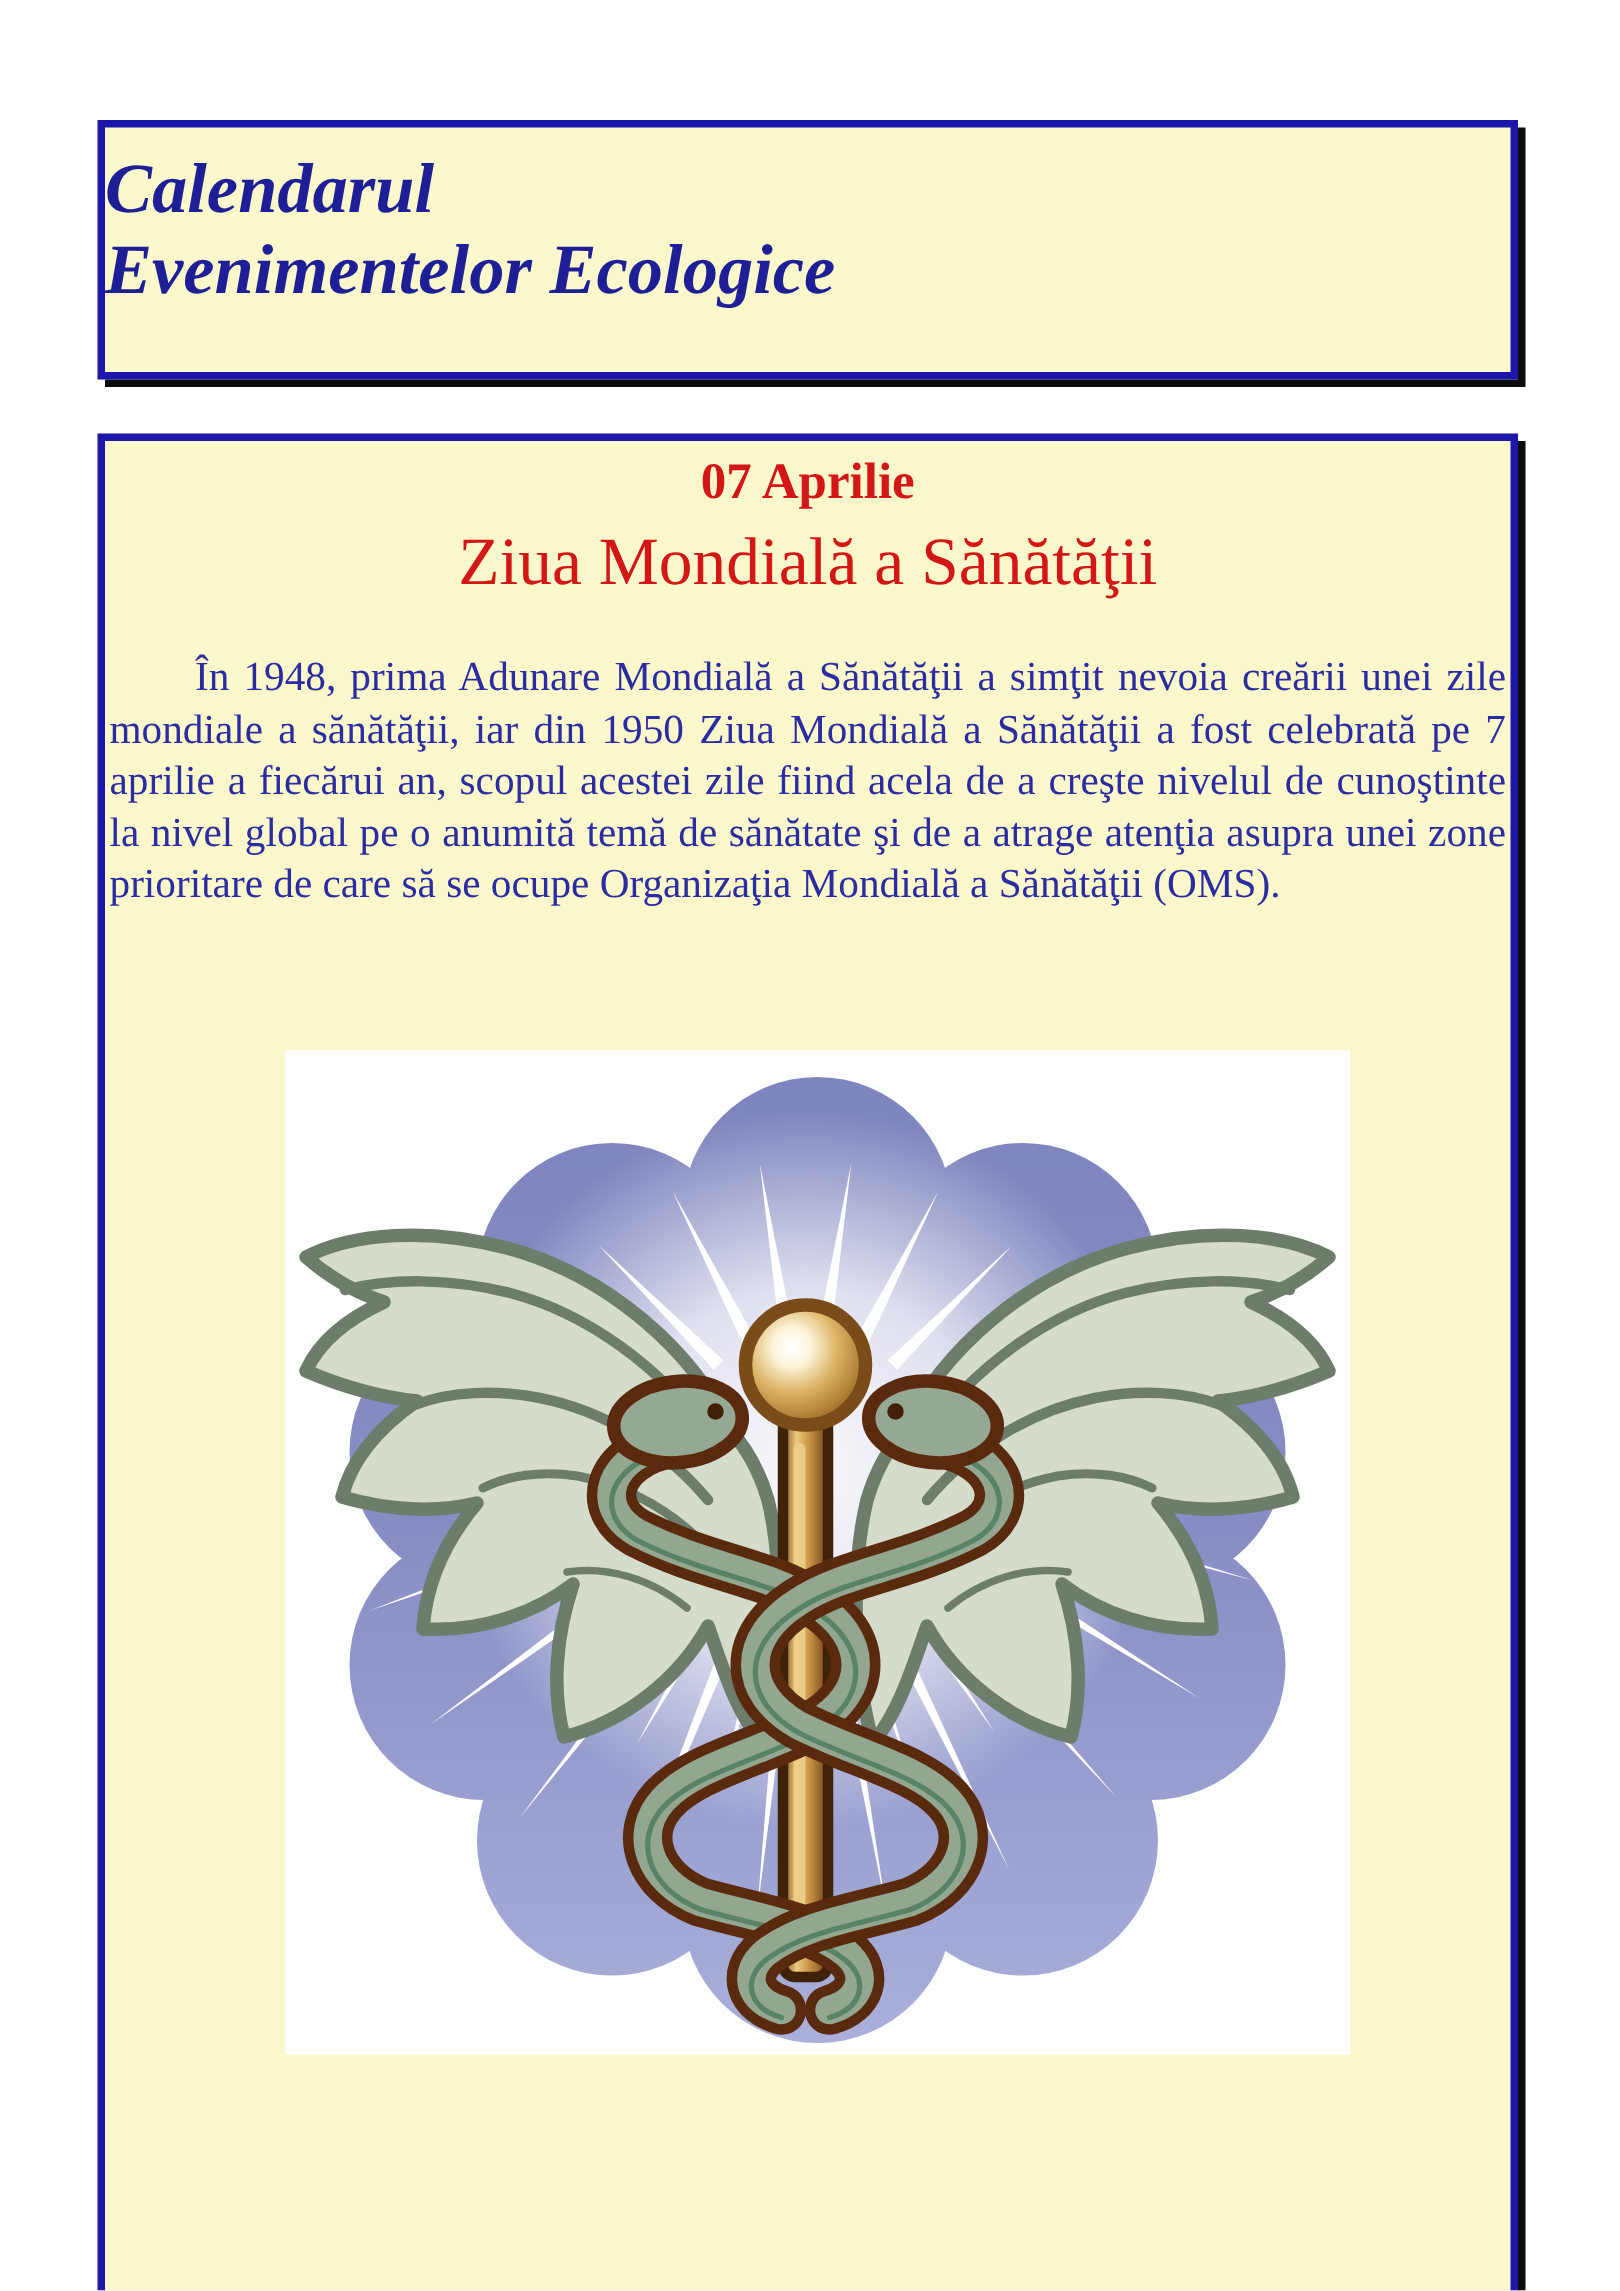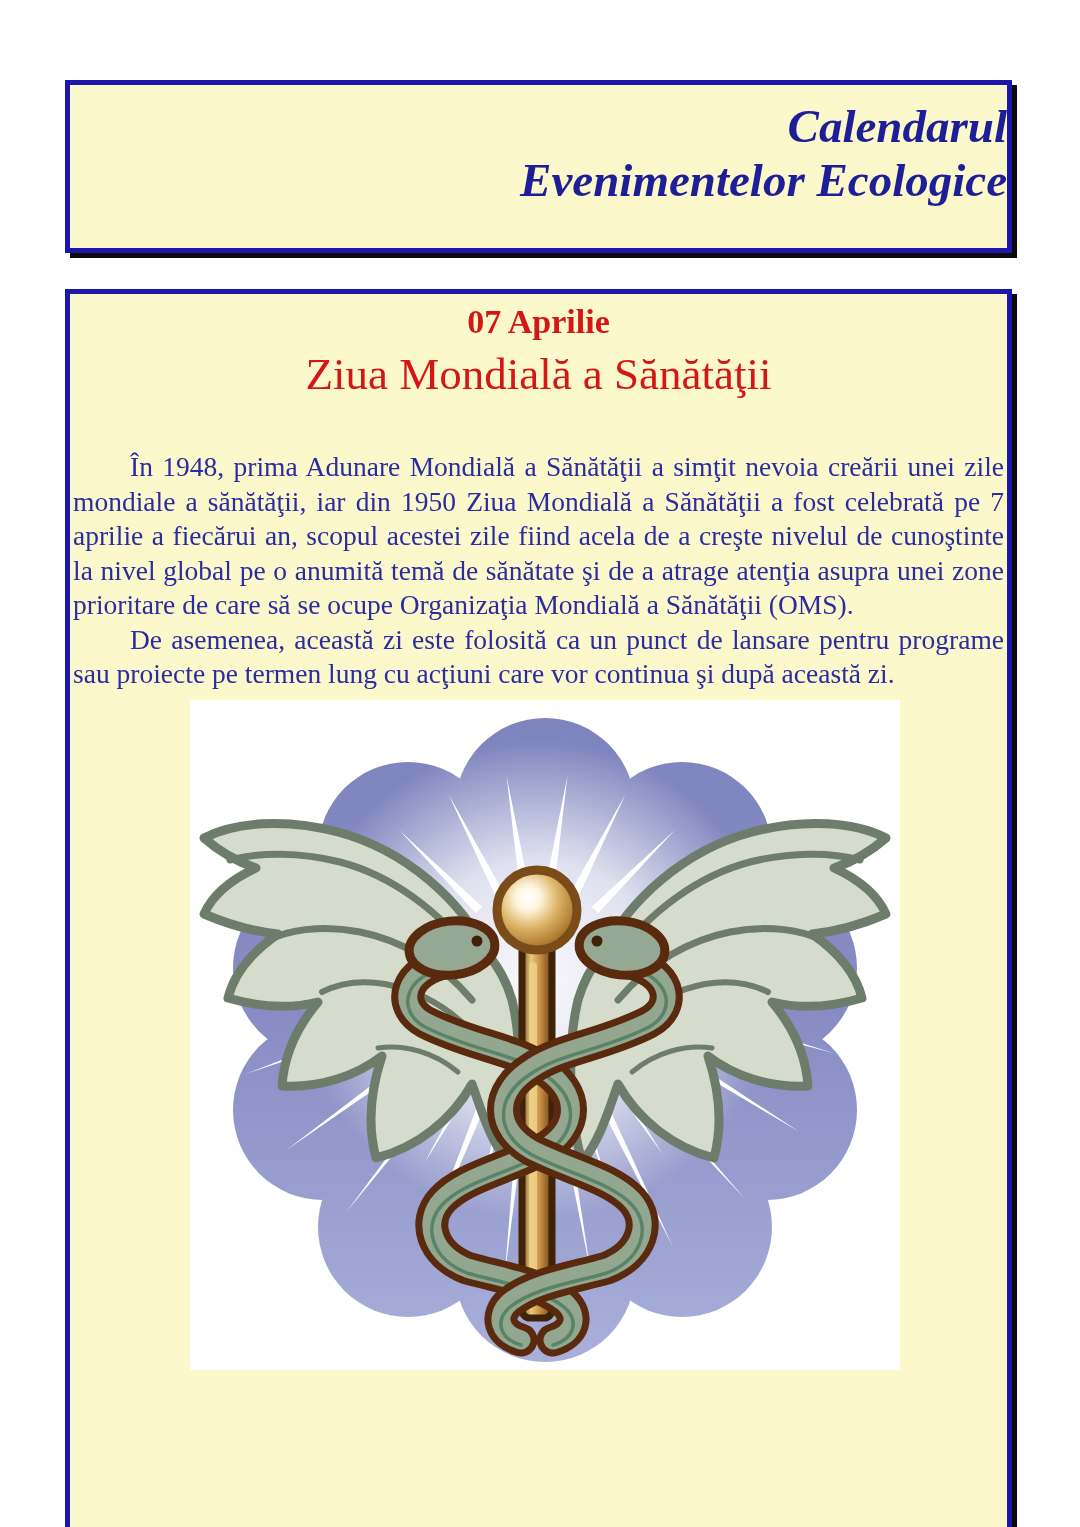--- a/index.html
+++ b/index.html
@@ -14,21 +14,21 @@
     position:absolute;
     left:65px;
     width:947px;
     box-sizing:border-box;
     background:var(--panel_background,#fbf8cb);
     border:5px solid var(--border_blue,#1c17aa);
     box-shadow:5px 5px 0 0 #0b0b0b;
   }
   .header-panel{
     top:80px;height:173px;
-    text-align:right;
+    text-align:left;
   }
   .h-line1,.h-line2{
     font-weight:bold;font-style:italic;
     font-size:47px;line-height:54px;
     color:var(--header_text,#1e1e96);
   }
   .h-line1{margin-top:14px;}
   .h-line2{}
   .event-panel{
     top:289px;height:1333px;
@@ -41,21 +41,21 @@
     font-size:34px;line-height:40px;
     color:var(--accent_red,#d31717);
   }
   .event-title{
     margin:6px 0 0 0;
     text-align:center;
     font-weight:normal;
     font-size:45px;line-height:52px;
     color:var(--accent_red,#d31717);
   }
-  .body-text{margin-top:50px;}
+  .body-text{margin-top:34px;}
   .para{
     margin:0;
     text-align:justify;
     text-indent:57px;
     font-size:27.5px;
     line-height:34.5px;
     color:var(--body_text,#2b2ba2);
   }
   .illustration{
     position:absolute;
@@ -74,21 +74,20 @@
     <div class="h-line1">Calendarul</div>
     <div class="h-line2">Evenimentelor Ecologice</div>
   </section>
 
   <section class="panel event-panel">
     <div class="event-date">07 Aprilie</div>
     <h1 class="event-title">Ziua Mondială a Sănătăţii</h1>
 
     <div class="body-text">
       <p class="para">În 1948, prima Adunare Mondială a Sănătăţii a simţit nevoia creării unei zile mondiale a sănătăţii, iar din 1950 Ziua Mondială a Sănătăţii a fost celebrată pe 7 aprilie a fiecărui an, scopul acestei zile fiind acela de a creşte nivelul de cunoştinte la nivel global pe o anumită temă de sănătate şi de a atrage atenţia asupra unei zone prioritare de care să se ocupe Organizaţia Mondială a Sănătăţii (OMS).</p>
-      <p class="para">De asemenea, această zi este folosită ca un punct de lansare pentru programe sau proiecte pe termen lung cu acţiuni care vor continua şi după această zi.</p>
     </div>
 
     <figure class="illustration">
       <svg width="710" height="670" viewBox="0 0 710 670" xmlns="http://www.w3.org/2000/svg">
         <defs>
           <linearGradient id="blobGrad" gradientUnits="userSpaceOnUse" x1="355" y1="20" x2="355" y2="668">
             <stop offset="0" stop-color="#7e84bd"></stop>
             <stop offset="0.45" stop-color="#878cc4"></stop>
             <stop offset="1" stop-color="#aab0da"></stop>
           </linearGradient>

